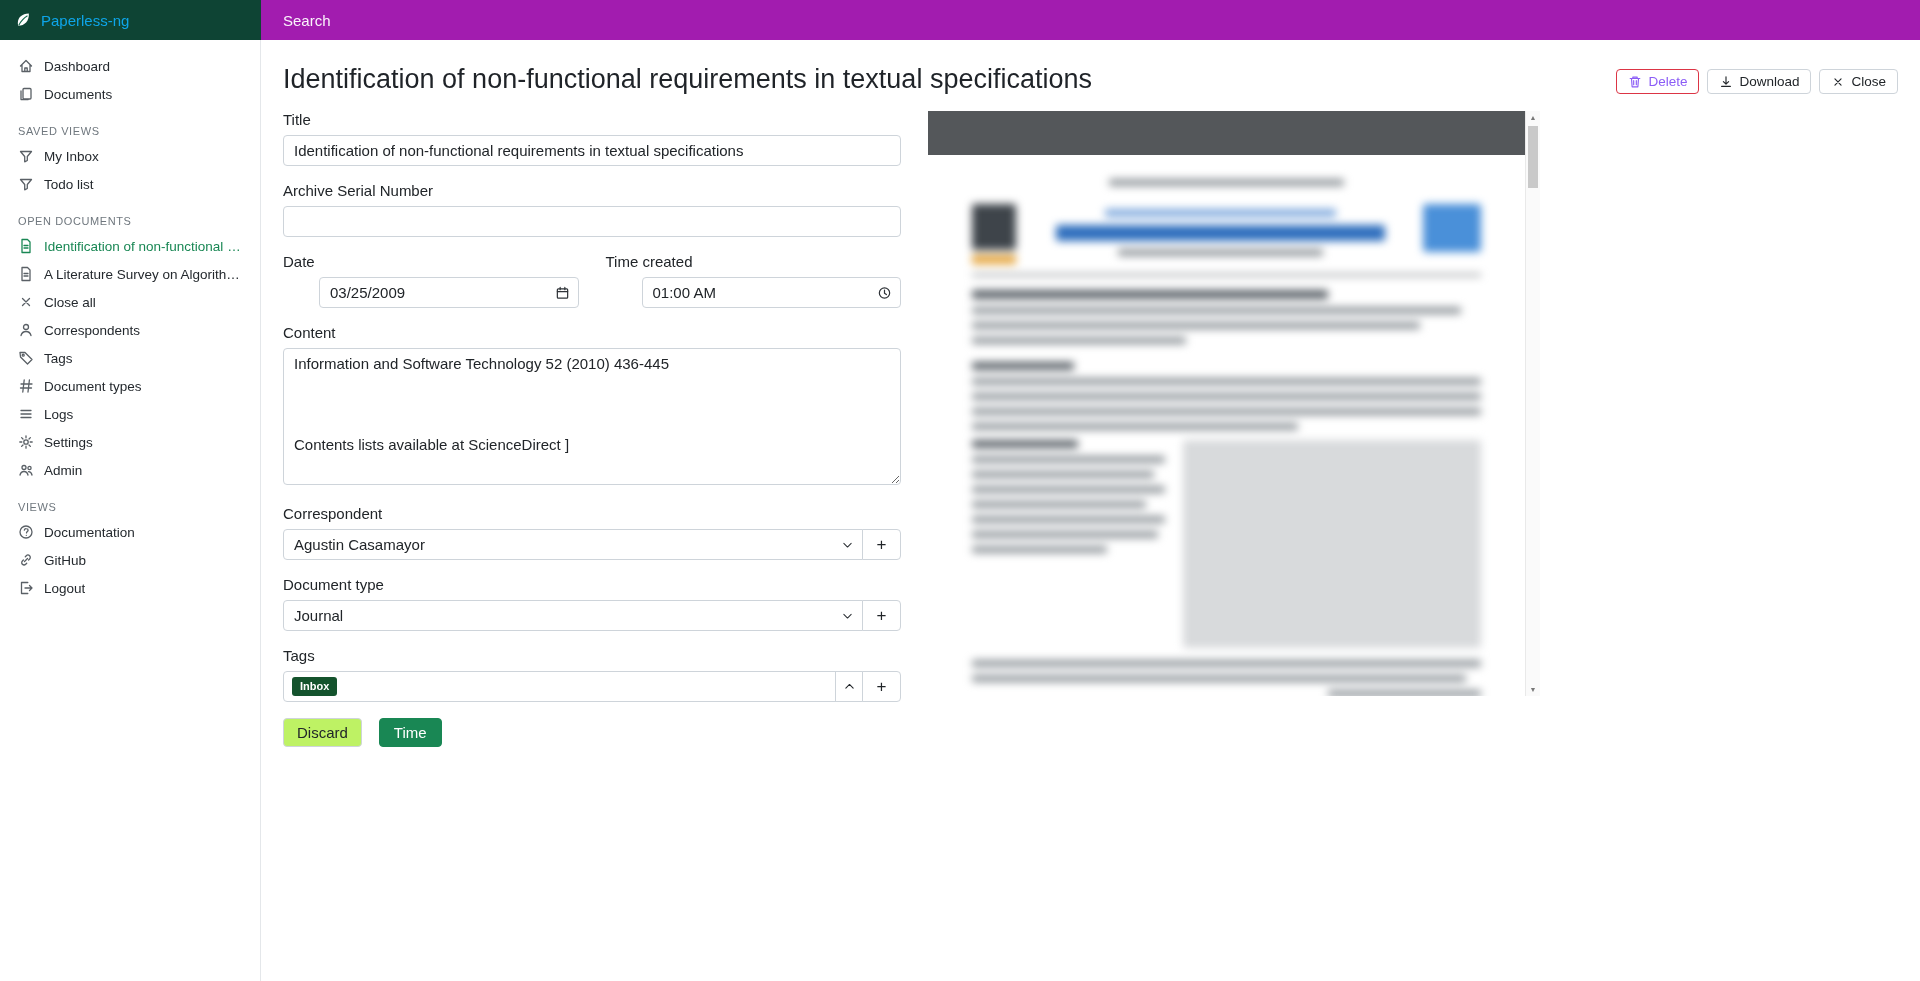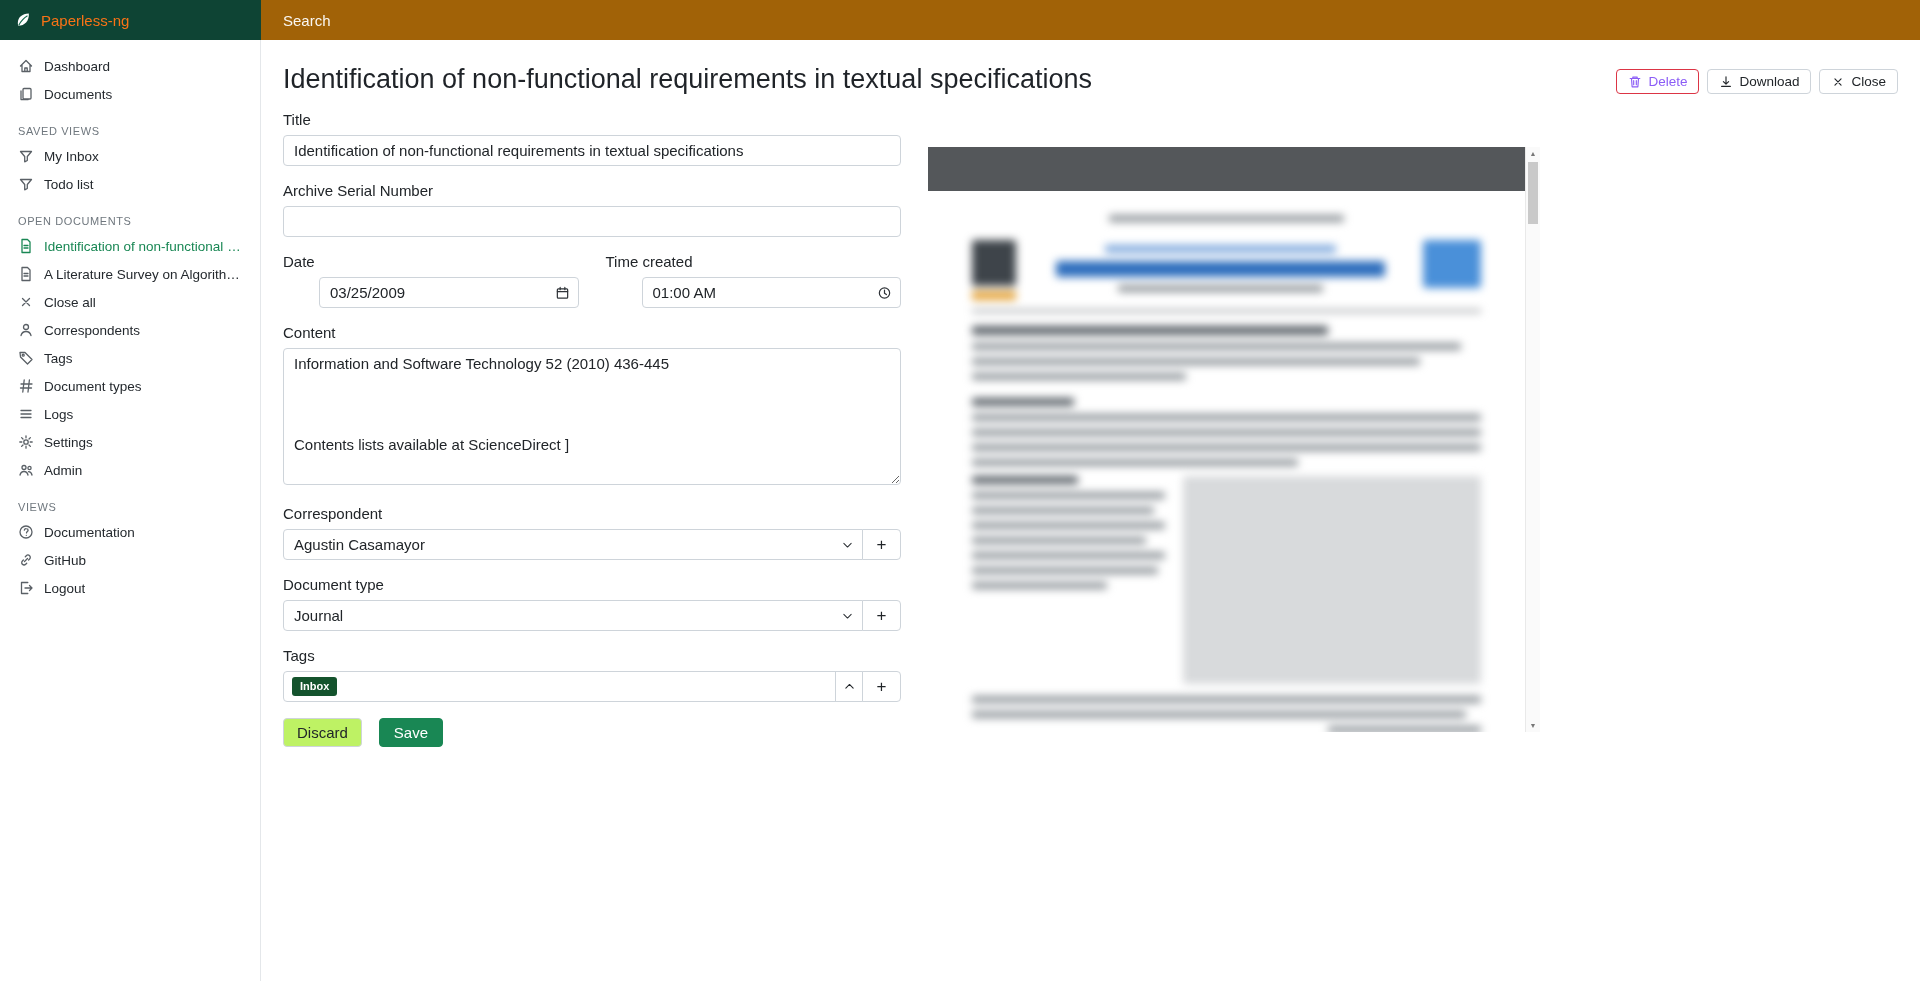--- a/index.html
+++ b/index.html
@@ -1,24 +1,24 @@
 <!DOCTYPE html>
 <html><head>
 <meta charset="utf-8">
 <style>
   * { box-sizing: border-box; margin: 0; padding: 0; }
   html,body { width:1920px; height:981px; overflow:hidden; background:#fff;
     font-family:"Liberation Sans", sans-serif; color:#212529; }
 
   
   .topbar { position:fixed; top:0; left:0; right:0; height:40px; display:flex; z-index:20; }
-  .brand { width:261px; background:#0e4434; color:#f97316; display:flex; align-items:center;
+  .brand { width:261px; background:#0e4434; color:#0ea5e9; display:flex; align-items:center;
     gap:9px; padding-left:14px; font-size:15px; }
   .brand svg { width:18px; height:18px; }
-  .navbar { flex:1; background:#a16207; display:flex; align-items:center; }
+  .navbar { flex:1; background:#a21caf; display:flex; align-items:center; }
   .search-input { margin-left:22px; width:640px; background:transparent; border:none; outline:none;
     color:#fff; font-size:15px; font-family:inherit; }
   .search-input::placeholder { color:rgba(255,255,255,.95); }
 
   
   .sidebar { position:fixed; top:40px; left:0; bottom:0; width:261px; background:#fff;
     border-right:1px solid #e4e7ea; padding-top:12px; overflow:hidden; }
   .s-item { display:flex; align-items:center; gap:10px; padding:6px 18px; font-size:13.5px;
     color:#24292e; cursor:pointer; text-decoration:none; }
   .s-item .ic { color:#5a6066; flex:none; }
@@ -34,21 +34,21 @@
     padding:16px 22px 0 22px; overflow:hidden; }
   .page-head { display:flex; justify-content:space-between; align-items:flex-start; margin-bottom:16px; }
   h1 { font-size:27px; font-weight:400; color:#1f2328; margin-top:8px; max-width:1180px; }
   .actions { display:flex; gap:8px; margin-top:13px; flex:none; }
   .btn { display:inline-flex; align-items:center; gap:6px; background:#fff; border:1px solid #ced4da;
     border-radius:4px; padding:4px 11px; font-size:13.5px; color:#212529; cursor:pointer;
     font-family:inherit; }
   .btn .ic { width:14px; height:14px; }
   .btn-danger { color:#8b5cf6; border-color:#dc3545; }
 
-  .content-row { display:flex; align-items:center; }
+  .content-row { display:flex; align-items:flex-start; }
 
   
   .doc-form { width:618px; flex:none; }
   .field { margin-bottom:16px; }
   .field label { display:block; font-size:15px; margin-bottom:7px; color:#212529; }
   .form-control { width:100%; height:31px; border:1px solid #ced4da; border-radius:4px;
     padding:3px 10px; font-size:15px; color:#212529; font-family:inherit; background:#fff; outline:none; }
   textarea.form-control { height:137px; line-height:1.35; overflow-y:scroll; resize:vertical; padding-top:5px; }
   textarea::-webkit-scrollbar { width:13px; }
   textarea::-webkit-scrollbar-track { background:#f1f1f1; }
@@ -353,21 +353,21 @@
               </svg>
           </button>
           <button type="button" class="btn-append">
             <span class="plus">+</span>
           </button>
         </div>
       </div>
 
       <div class="form-actions">
         <button type="button" class="btn-discard">Discard</button>
-        <button type="button" class="btn-save">Save</button>
+        <button type="button" class="btn-save">Time</button>
       </div>
     </form>
 
     <div class="preview">
       <div class="preview-main">
         <div class="preview-toolbar"></div>
         <div class="preview-page">
           <div class="blur-doc">
             <div class="bl" style="width:46%;height:7px;margin:0 auto 18px;"></div>
             <div class="bhead">

